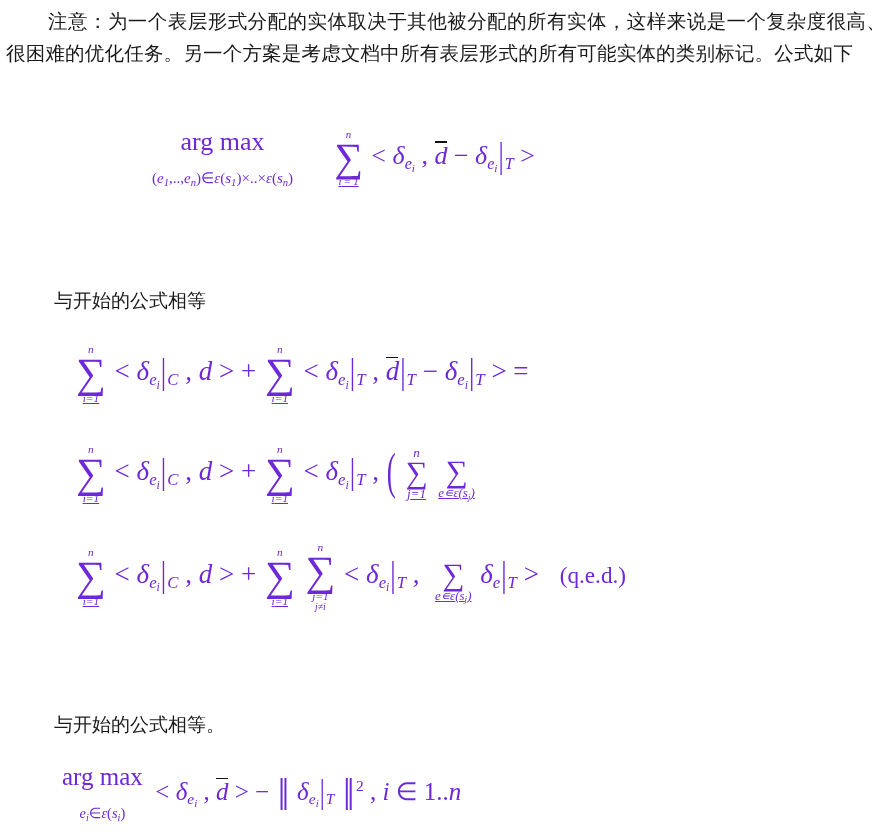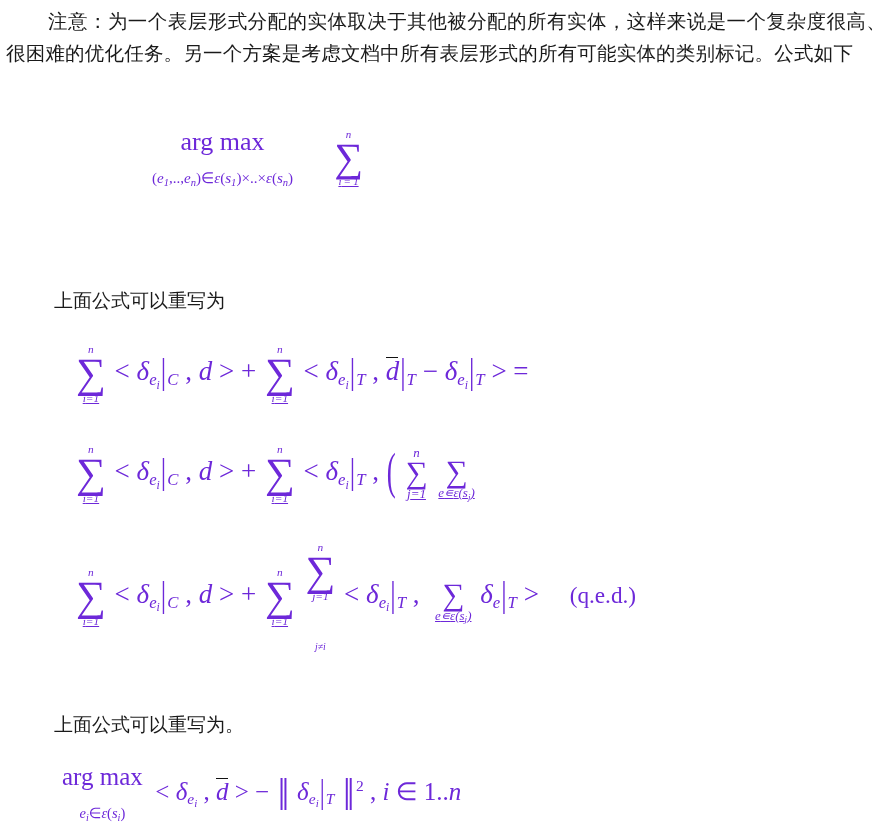--- a/index.html
+++ b/index.html
@@ -157,34 +157,34 @@
     transform: scaleY(1.9);
     font-style: normal;
     padding: 0 1px;
   }
   .stacklim {
     display: inline-flex;
     flex-direction: column;
     align-items: center;
     line-height: 1;
   }
-  .stacklim .l2 { font-size: 0.86em; margin-top: 40px; }
+  .stacklim .l2 { font-size: 0.86em; }
 
   
   .eq {
     position: absolute;
     font-family: "Liberation Serif", serif;
   }
   #eq-argmax-main { left: 152px; top: 128px; font-size: 26px; }
   #eq-rewrite-1   { left: 74px;  top: 344px; font-size: 27px; }
   #eq-rewrite-2   { left: 74px;  top: 444px; font-size: 27px; }
   #eq-rewrite-3   { left: 74px;  top: 542px; font-size: 27px; }
   #eq-final       { left: 62px;  top: 764px; font-size: 25px; }
 
-  .qed { font-style: normal; font-size: 0.86em; margin-left: 24px; }
+  .qed { font-style: normal; font-size: 0.86em; margin-left: 14px; }
 </style>
 </head>
 <body>
 
 <div class="page">
 
   <div class="para" id="intro-paragraph">注意：为一个表层形式分配的实体取决于其他被分配的所有实体，这样来说是一个复杂度很高、很困难的优化任务。另一个方案是考虑文档中所有表层形式的所有可能实体的类别标记。公式如下</div>
 
   <div class="eq math" id="eq-argmax-main">
     <span class="underset">
@@ -192,23 +192,24 @@
       <span class="under">
         (<span class="mi">e</span><span class="subsub">1</span>,..,<span class="mi">e</span><span class="subsub">n</span>)∈<span class="mi">ɛ</span>(<span class="mi">s</span><span class="subsub">1</span>)×..×<span class="mi">ɛ</span>(<span class="mi">s</span><span class="subsub">n</span>)
       </span>
     </span>
     <span style="display:inline-block;width:26px"></span>
     <span class="bigop">
       <span class="lim-top">n</span>
       <span class="glyph">∑</span>
       <span class="lim-bot"><span class="mi">i</span> = 1</span>
     </span>
-  </div>
-
-  <div id="rewrite-label">上面公式可以重写为</div>
+    <span class="mo">&lt;&nbsp;<span class="mi">δ</span><span class="sub"><span class="mi">e</span><span class="subsub">i</span></span>&nbsp;,&nbsp;<span class="bar-over mi">d</span>&nbsp;−&nbsp;<span class="mi">δ</span><span class="sub"><span class="mi">e</span><span class="subsub">i</span></span><span class="vbar">|</span><span class="sub">T</span>&nbsp;&gt;</span>
+  </div>
+
+  <div id="rewrite-label">与开始的公式相等</div>
 
   <div class="eq math" id="eq-rewrite-1">
     <span class="bigop">
       <span class="lim-top">n</span>
       <span class="glyph">∑</span>
       <span class="lim-bot"><span class="mi">i</span>=1</span>
     </span>
     <span class="mo">&lt;&nbsp;<span class="mi">δ</span><span class="sub"><span class="mi">e</span><span class="subsub">i</span></span><span class="vbar">|</span><span class="sub">C</span>&nbsp;,&nbsp;<span class="mi">d</span>&nbsp;&gt;&nbsp;+</span>
     <span class="bigop">
       <span class="lim-top">n</span>
@@ -268,21 +269,21 @@
     <span class="mo">&lt;&nbsp;<span class="mi">δ</span><span class="sub"><span class="mi">e</span><span class="subsub">i</span></span><span class="vbar">|</span><span class="sub">T</span>&nbsp;,&nbsp;</span>
     <span class="bigop small">
       <span class="lim-top">&nbsp;</span>
       <span class="glyph">∑</span>
       <span class="lim-bot"><span class="mi">e</span>∊<span class="mi">ɛ</span>(<span class="mi">s</span><span class="subsub">j</span>)</span>
     </span>
     <span class="mo"><span class="mi">δ</span><span class="sub"><span class="mi">e</span></span><span class="vbar">|</span><span class="sub">T</span>&nbsp;&gt;</span>
     <span class="qed">(q.e.d.)</span>
   </div>
 
-  <div id="equal-label">上面公式可以重写为。</div>
+  <div id="equal-label">与开始的公式相等。</div>
 
   <div class="eq math" id="eq-final">
     <span class="underset">
       <span class="op-name">arg max</span>
       <span class="under">
         <span class="mi">e</span><span class="subsub">i</span>∈<span class="mi">ɛ</span>(<span class="mi">s</span><span class="subsub">i</span>)
       </span>
     </span>
     <span class="mo">&nbsp;&lt;&nbsp;<span class="mi">δ</span><span class="sub"><span class="mi">e</span><span class="subsub">i</span></span>&nbsp;,&nbsp;<span class="bar-over mi">d</span>&nbsp;&gt;&nbsp;−&nbsp;<span class="dbar">∥</span>&nbsp;<span class="mi">δ</span><span class="sub"><span class="mi">e</span><span class="subsub">i</span></span><span class="vbar">|</span><span class="sub">T</span>&nbsp;<span class="dbar">∥</span><span class="sup">2</span>&nbsp;,&nbsp;<span class="mi">i</span>&nbsp;∈&nbsp;1<span class="mo">..</span><span class="mi">n</span></span>
   </div>

